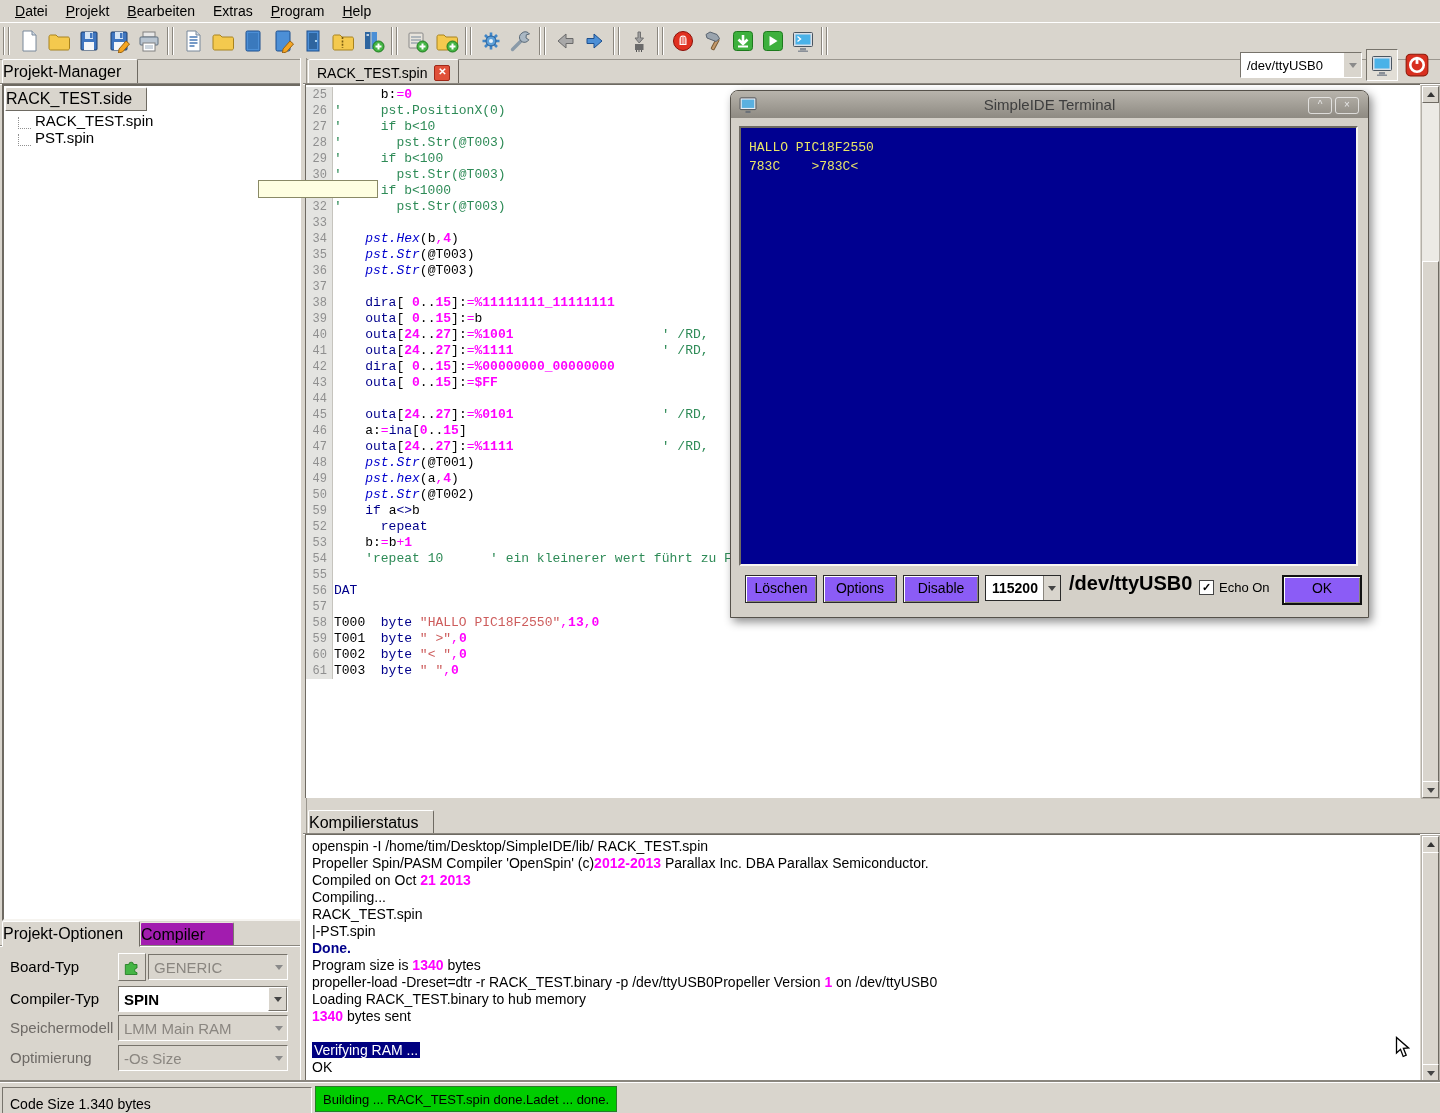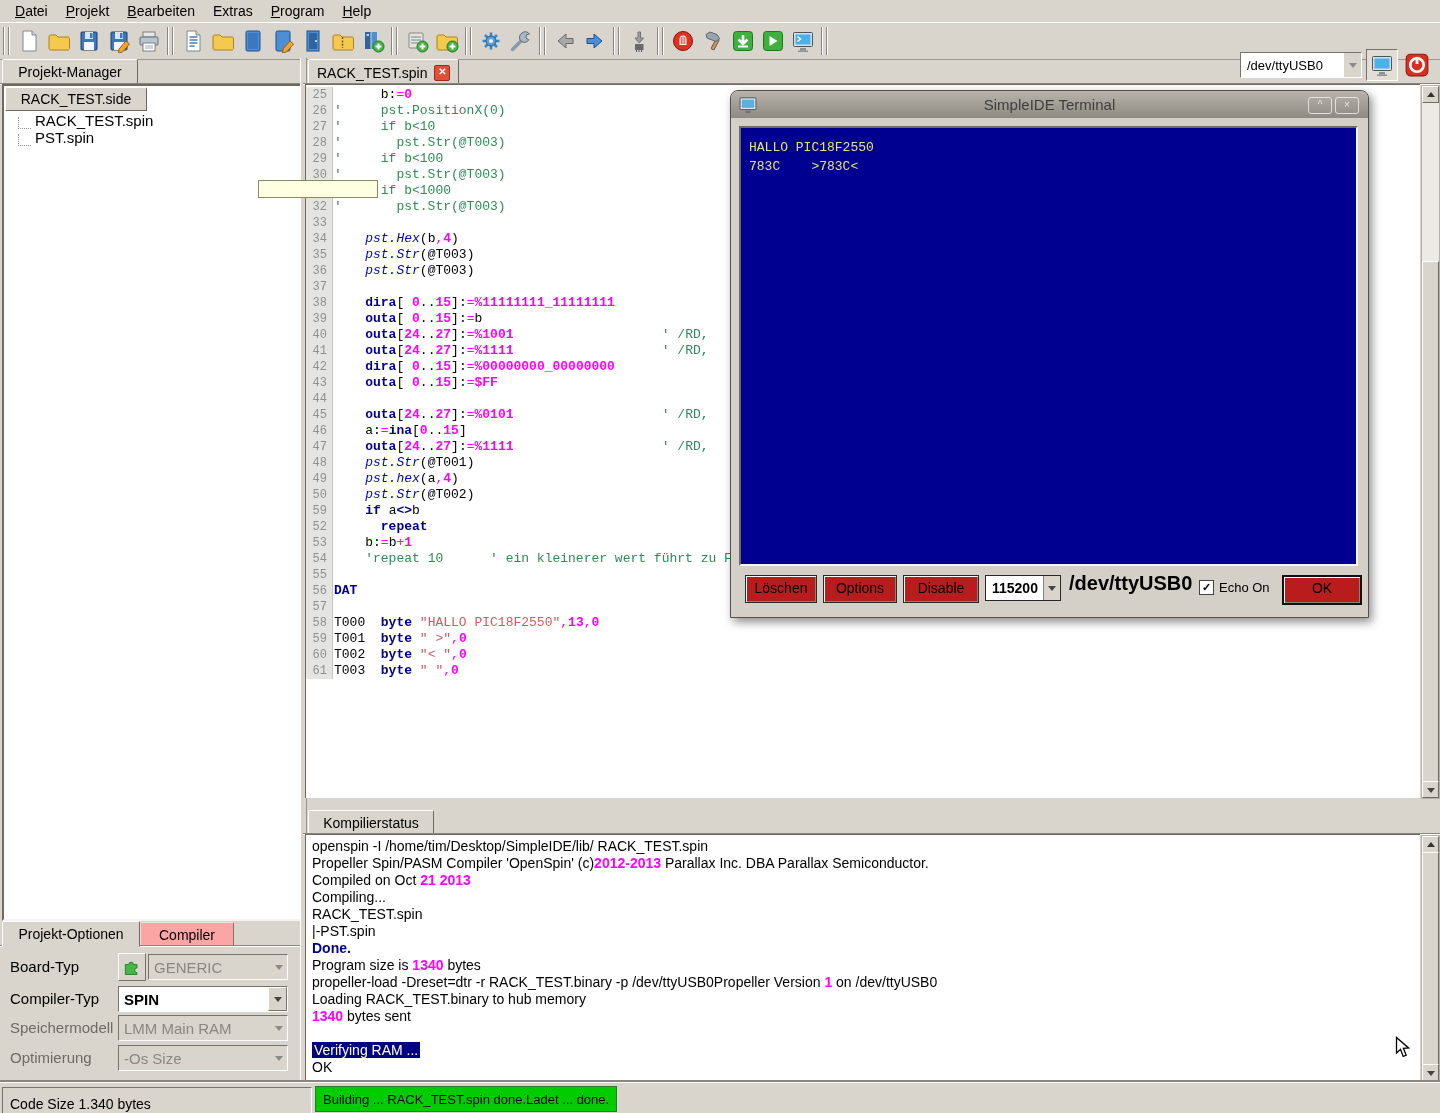--- a/index.html
+++ b/index.html
@@ -17,62 +17,62 @@
   .tbtn{width:30px;height:30px;display:flex;align-items:center;justify-content:center}
   .tsep{width:8px;height:28px;margin:0 3px;background:linear-gradient(90deg,#8a867e 0 1px,#fff 1px 2px,transparent 2px 5px,#8a867e 5px 6px,#fff 6px 7px,transparent 7px)}
   #tb-right{position:absolute;right:8px;top:26px;display:flex;align-items:center;gap:4px}
   .combo{background:#fff;display:flex;align-items:center;height:24px}
   .combo .cval{padding:0 6px;font-size:13px;flex:1;white-space:nowrap}
   .combo .cbtn{width:17px;height:100%;display:flex;align-items:center;justify-content:center;background:#d9d5cd}
   .tri-d{width:0;height:0;border:4px solid transparent;border-top:5px solid #444;margin-top:4px}
   .tri-d.gray{border-top-color:#8a8a8a}
   .tri-u{width:0;height:0;border:4px solid transparent;border-bottom:5px solid #333;margin-bottom:4px}
   
-  .tab{background:#d9d5cd;font-size:14px;display:flex;align-items:center;justify-content:center;border:1px solid;border-color:#fff #6e6a62 #d9d5cd #fff;border-radius:2px 2px 0 0}
-  .tab.inactive{background:#fca5a5;border-color:#e8e4dc #7a766e #7a766e #e8e4dc}
+  .tab{background:#d9d5cd;font-size:16px;display:flex;align-items:center;border:1px solid;border-color:#fff #6e6a62 #d9d5cd #fff;border-radius:2px 2px 0 0}
+  .tab.inactive{background:#a21caf;border-color:#e8e4dc #7a766e #7a766e #e8e4dc}
   .hline{height:1px;background:#8a867e;box-shadow:0 1px 0 #fff}
   #project-box{left:2px;top:84px;width:296px;height:833px;background:#fff}
   .tree-item{position:absolute;left:14px;font-size:15px;display:flex;align-items:flex-end;white-space:nowrap}
   .tline{display:inline-block;width:12px;height:11px;border-left:1px dotted #909090;border-bottom:1px dotted #909090;margin-right:4px}
   
   .opt-label{position:absolute;left:10px;font-size:15px}
   .opt-label.dis{color:#6e6a66}
   .dcombo{position:absolute;height:24px;display:flex;align-items:center;font-size:15px}
   .dcombo.en{background:#fff;font-weight:bold}
   .dcombo.dis{background:#d9d5cd;color:#8a8680}
   .dcombo .cval{padding:0 5px;flex:1;white-space:nowrap;overflow:hidden}
   
   #edit-tab{left:308px;top:59px;height:25px;display:flex;align-items:center;gap:7px;padding:0 8px;font-size:14px;background:#d9d5cd;border:1px solid;border-color:#fff #6e6a62 #d9d5cd #fff;border-radius:2px 2px 0 0}
   .closebox{width:14px;height:14px;background:#e05038;border:1px solid #a02818;border-radius:2px;color:#fff;font-size:10px;line-height:12px;text-align:center;font-weight:bold}
   #editor-box{left:305px;top:84px;width:1114px;height:713px;background:#fff;overflow:hidden;border-left:1px solid #6e6a62;border-top:1px solid #6e6a62}
   .cl{height:16px;line-height:16px;white-space:pre;font-family:"Liberation Mono",monospace;font-size:13px;display:flex}
   .gut{width:27px;background:#e4e4e1;color:#8f8f8f;text-align:right;padding-right:5px;box-sizing:border-box;font-size:12px;border-right:1px solid #c6c4be;flex:none}
   .ct{padding-left:1px;white-space:pre}
-  .sp{color:#000}.sk{color:#00008b;font-weight:bold}.sn{color:#ff00ff;font-weight:bold}
+  .sp{color:#000}.sk{color:#00008b;font-weight:normal}.sn{color:#ff00ff;font-weight:bold}
   .so{color:#ff00ff}.sf{color:#0000cd;font-style:italic}.sc{color:#2e8b57}.ss{color:#cd5c5c}
   
   .sbar{background:#eceae5;border:1px solid #b4b0a8}
   .sbtn{position:absolute;left:0;width:15px;height:15px;background:#d9d5cd;border:1px solid;border-color:#fff #6e6a62 #6e6a62 #fff;display:flex;align-items:center;justify-content:center}
   .sthumb{position:absolute;left:0;width:15px;background:#d9d5cd;border:1px solid;border-color:#fff #6e6a62 #6e6a62 #fff}
   
   #komp-box{left:305px;top:834px;width:1114px;height:246px;background:#fff;border-left:1px solid #6e6a62;border-top:1px solid #6e6a62;overflow:hidden}
   .ol{height:17px;line-height:17px;white-space:pre;font-size:14px;padding-left:6px}
   .op{color:#000}.om{color:#ff00ff;font-weight:bold}.ob{color:#00008b;font-weight:bold}
   .ohl{background:#000080;color:#fff;padding:0 2px}
   
   #statusbar{left:0;top:1082px;width:1440px;height:31px;border-top:1px solid #fff;box-shadow:0 -2px 0 #8a867e}
   #status-left{left:2px;top:4px;width:310px;height:33px;font-size:14px;display:flex;align-items:center;padding-left:7px;box-sizing:border-box}
   #status-build{left:315px;top:3px;height:24px;background:#00cc00;border:1px solid #2a7a2a;font-size:13px;display:flex;align-items:center;padding:0 7px}
   
   #term{left:730px;top:90px;width:637px;height:526px;background:#d4d0c8;border:1px solid #55514a;border-radius:8px 8px 0 0;box-shadow:3px 4px 10px rgba(0,0,0,.45);z-index:10}
   #term-title{position:absolute;left:0;top:0;width:100%;height:27px;border-radius:7px 7px 0 0;background:linear-gradient(#b8b4ac,#8e8a82);display:flex;align-items:center}
   #term-title .ttext{position:absolute;width:100%;text-align:center;font-size:15px;font-weight:normal;color:#3e3e3e}
   .wbtn{position:absolute;top:6px;width:22px;height:15px;border:1px solid rgba(245,245,245,.75);border-radius:3px;color:#e8e8e8;font-size:10px;line-height:13px;text-align:center}
   #term-screen{position:absolute;left:8px;top:35px;width:619px;height:440px;background:#000090;box-sizing:border-box;border:2px solid;border-color:#6e6a62 #f6f4f0 #f6f4f0 #6e6a62;font-family:"Liberation Mono",monospace;font-size:13px;line-height:19px;color:#e8e468;padding:10px 8px;white-space:pre}
-  .termbtn{position:absolute;top:484px;height:26px;background:#b91c1c;border:1px solid #2a2a2a;box-shadow:inset 1px 1px 0 #fff,inset -1px -1px 0 #88847c;font-size:14px;text-align:center;line-height:24px}
+  .termbtn{position:absolute;top:484px;height:26px;background:#8b5cf6;border:1px solid #2a2a2a;box-shadow:inset 1px 1px 0 #fff,inset -1px -1px 0 #88847c;font-size:14px;text-align:center;line-height:24px}
   #term-ok{border:2px solid #111;line-height:22px}
   #baud-combo{position:absolute;top:484px;left:254px;width:76px;height:26px;background:#fff;border:1px solid #2a2a2a;display:flex;align-items:center;box-sizing:border-box}
   #baud-combo .cval{flex:1;padding-left:6px;font-size:14px;font-weight:bold}
   #baud-combo .cbtn{width:16px;height:100%;background:#d9d5cd;border-left:1px solid #8a867e;display:flex;align-items:center;justify-content:center}
   #term-port{position:absolute;left:338px;top:481px;font-size:20px;font-weight:bold}
   #echo-box{position:absolute;left:468px;top:489px;width:13px;height:13px;background:#fff;border:1px solid #444;font-size:11px;line-height:12px;text-align:center;font-weight:bold}
   #echo-label{position:absolute;left:488px;top:489px;font-size:13px}
   
   #tooltip{left:258px;top:180px;width:118px;height:16px;background:#ffffe1;border:1px solid #8a8a66;z-index:5}
   

